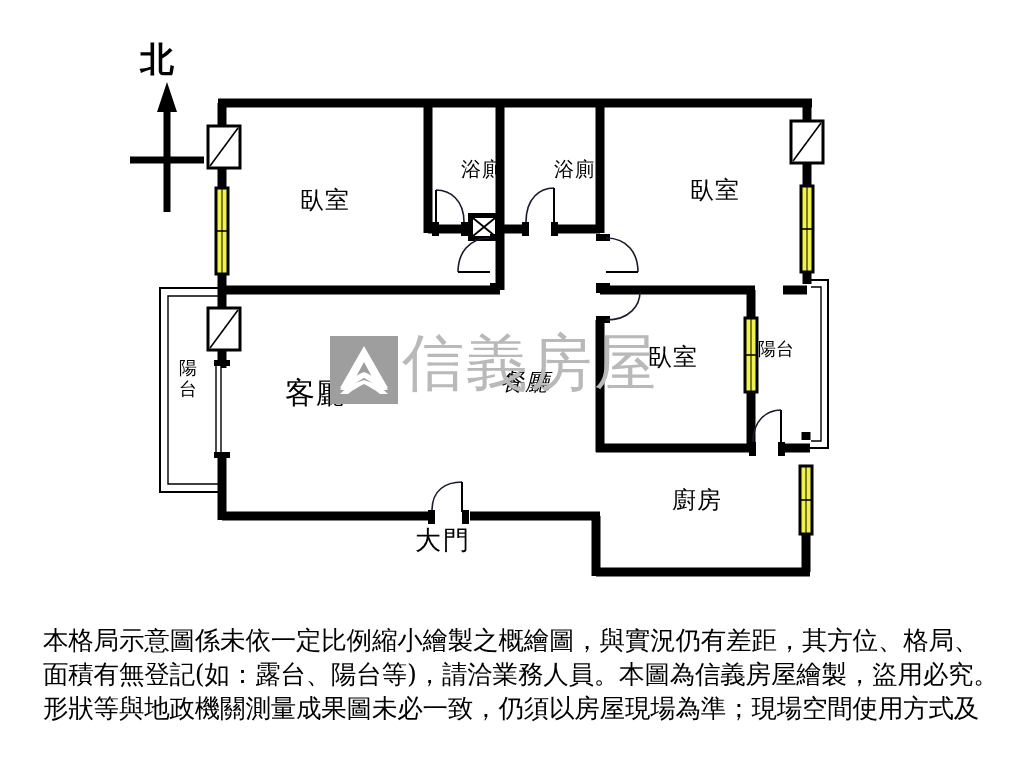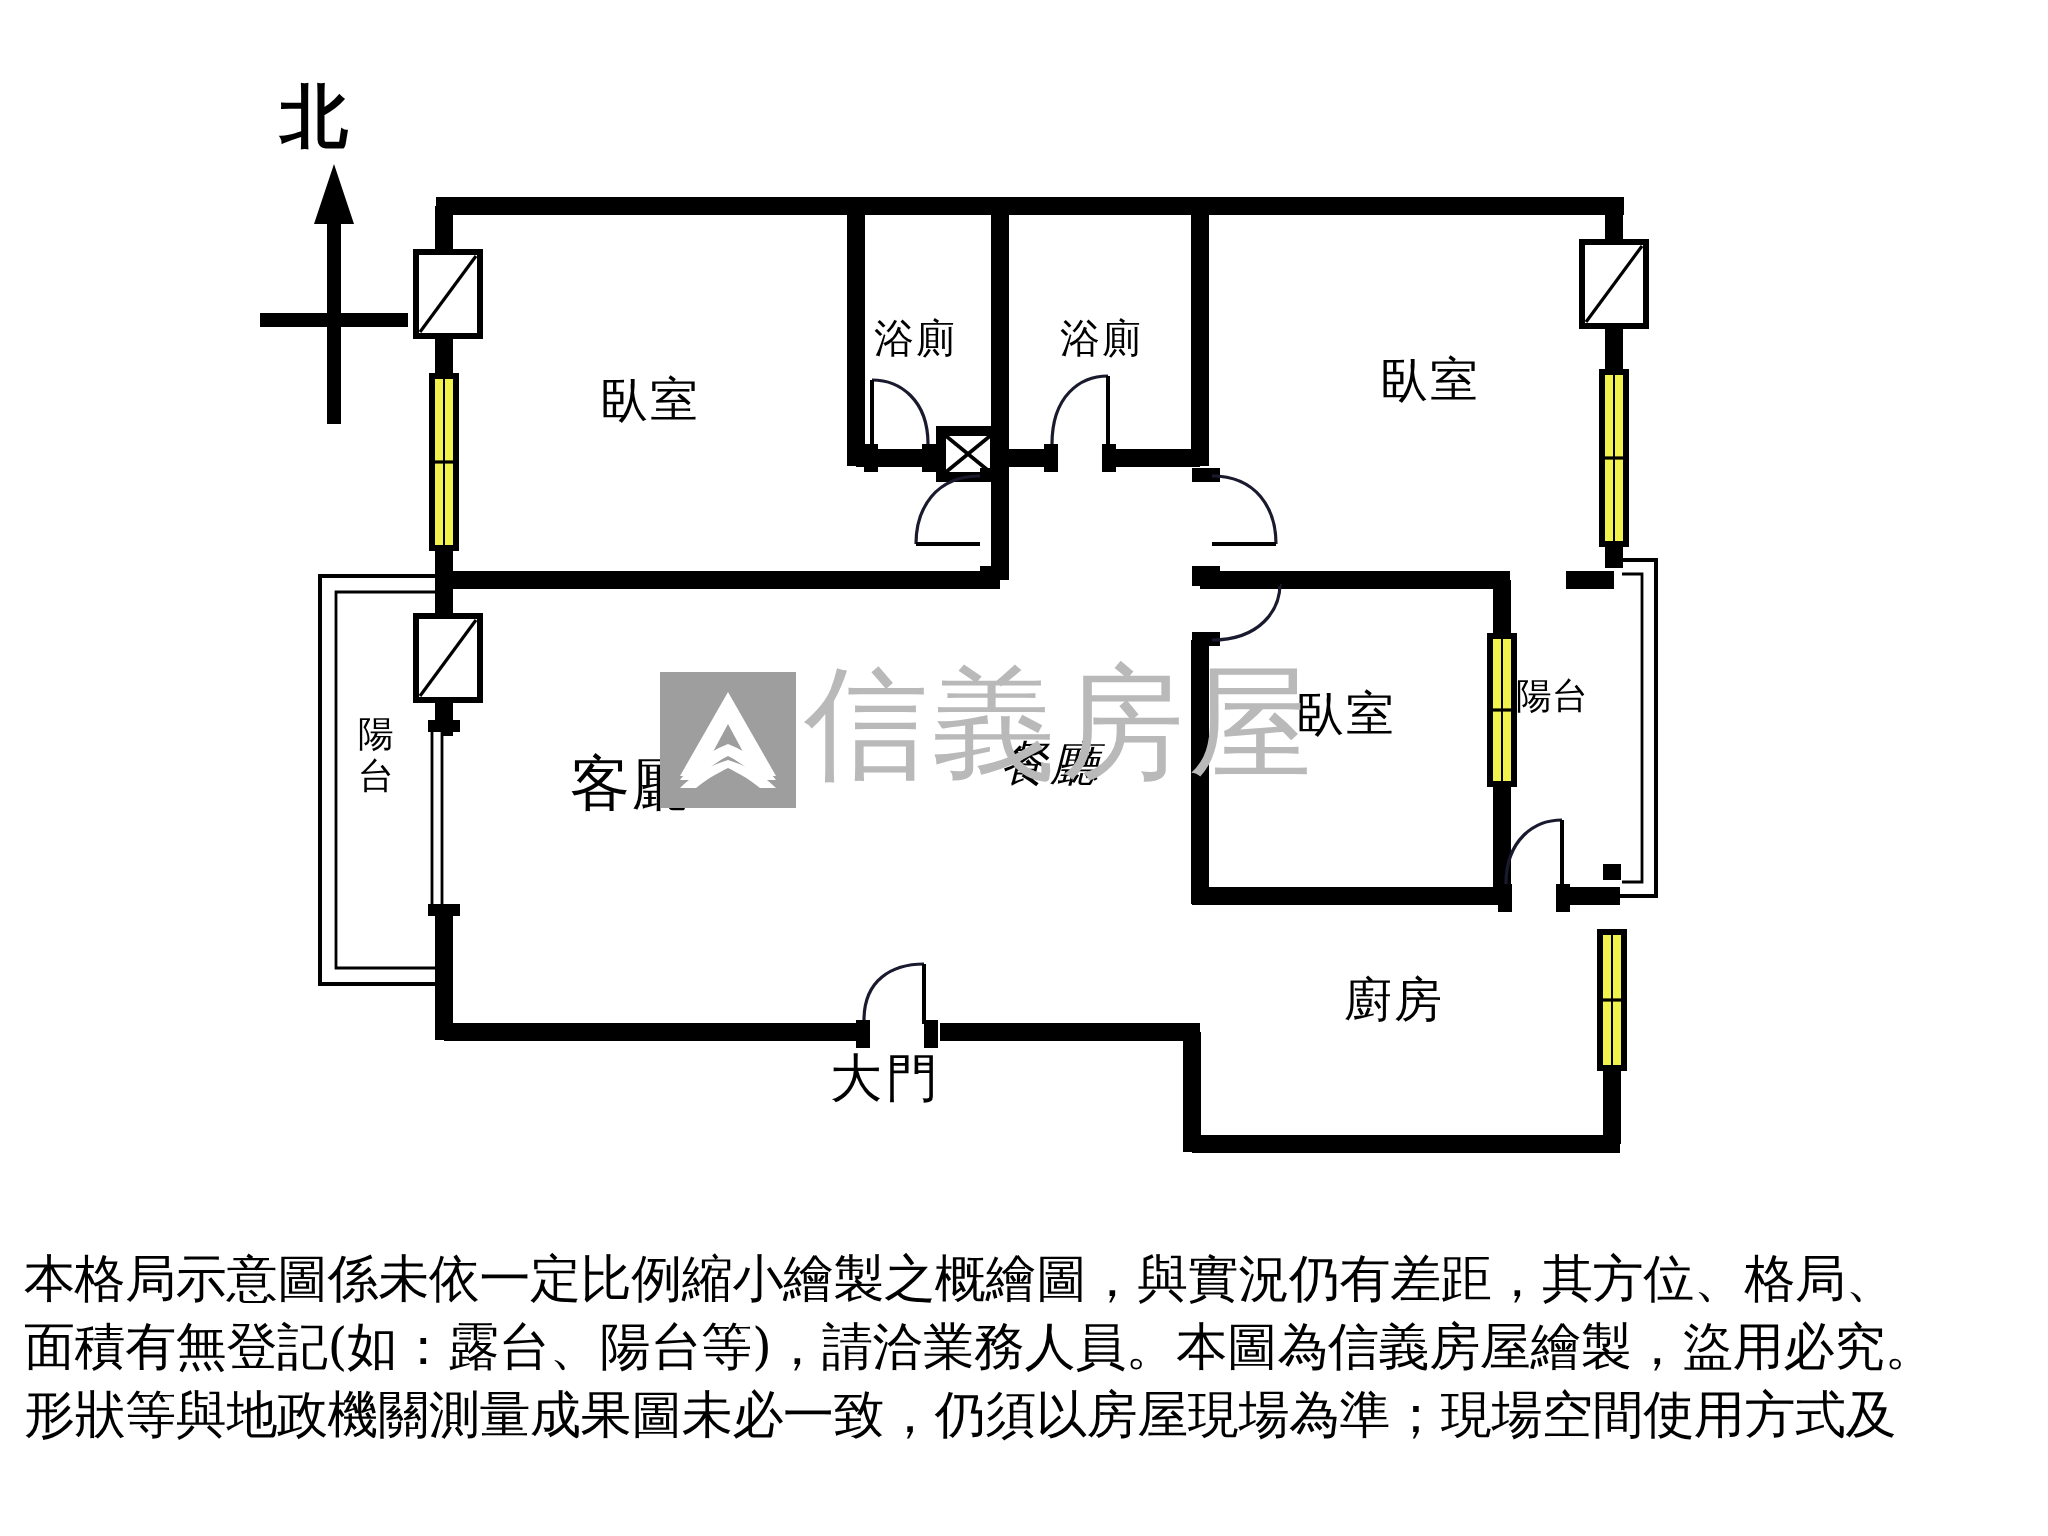--- a/index.html
+++ b/index.html
@@ -45,20 +45,21 @@
     line-height: 1;
     -webkit-font-smoothing: antialiased;
   }
   .lbl-room {
     font-size: 24px;
     letter-spacing: 1px;
   }
   .lbl-room-sm {
     font-size: 20px;
     letter-spacing: 1px;
+    margin-left: 24px;
   }
   .lbl-bal {
     font-size: 18px;
     letter-spacing: 0px;
   }
   .lbl-bal-v {
     font-size: 18px;
     width: 20px;
     line-height: 1.15;
     white-space: normal;
@@ -117,21 +118,21 @@
     left: 12px;
     top: 624px;
     width: 1000px;
     font-family: "DejaVu Serif", "Liberation Serif", serif;
     font-size: 25.5px;
     line-height: 1.33;
     color: #000000;
     letter-spacing: -0.2px;
     text-align: left;
   }
-  #disclaimer div { white-space: nowrap; }
+  #disclaimer div { white-space: nowrap; margin-left: 31px; }
 </style>
 </head>
 <body>
 
 <div id="page">
 
   <div id="plan-area">
 
     <svg id="plan-svg" viewBox="0 0 1024 612">
       <defs>

